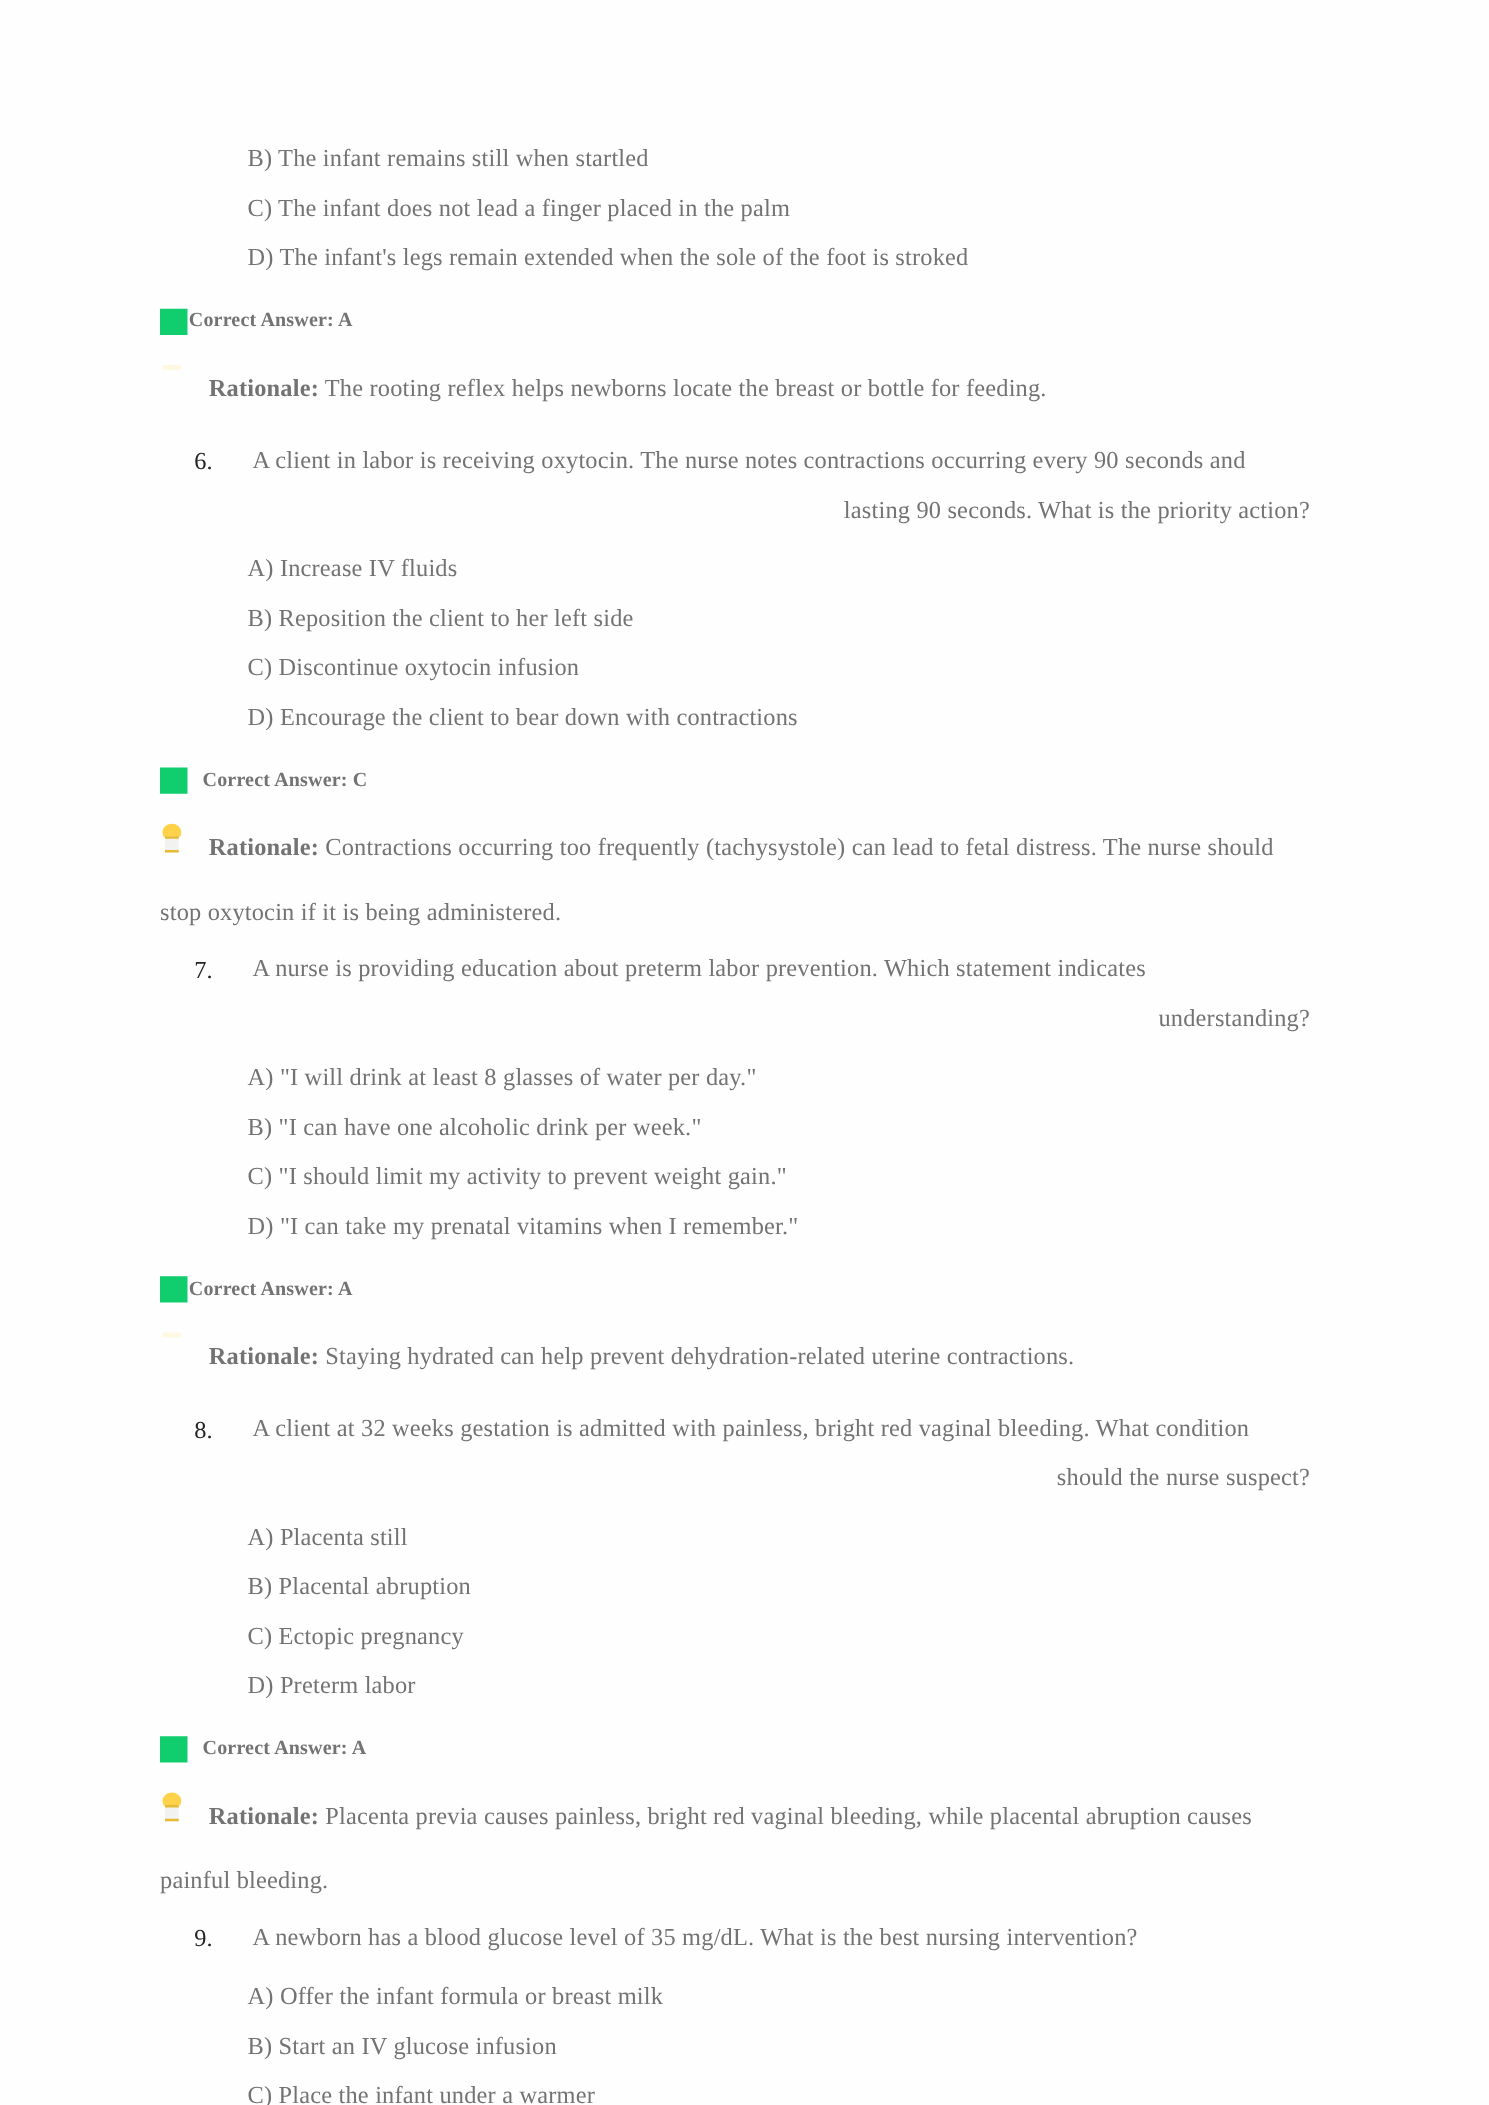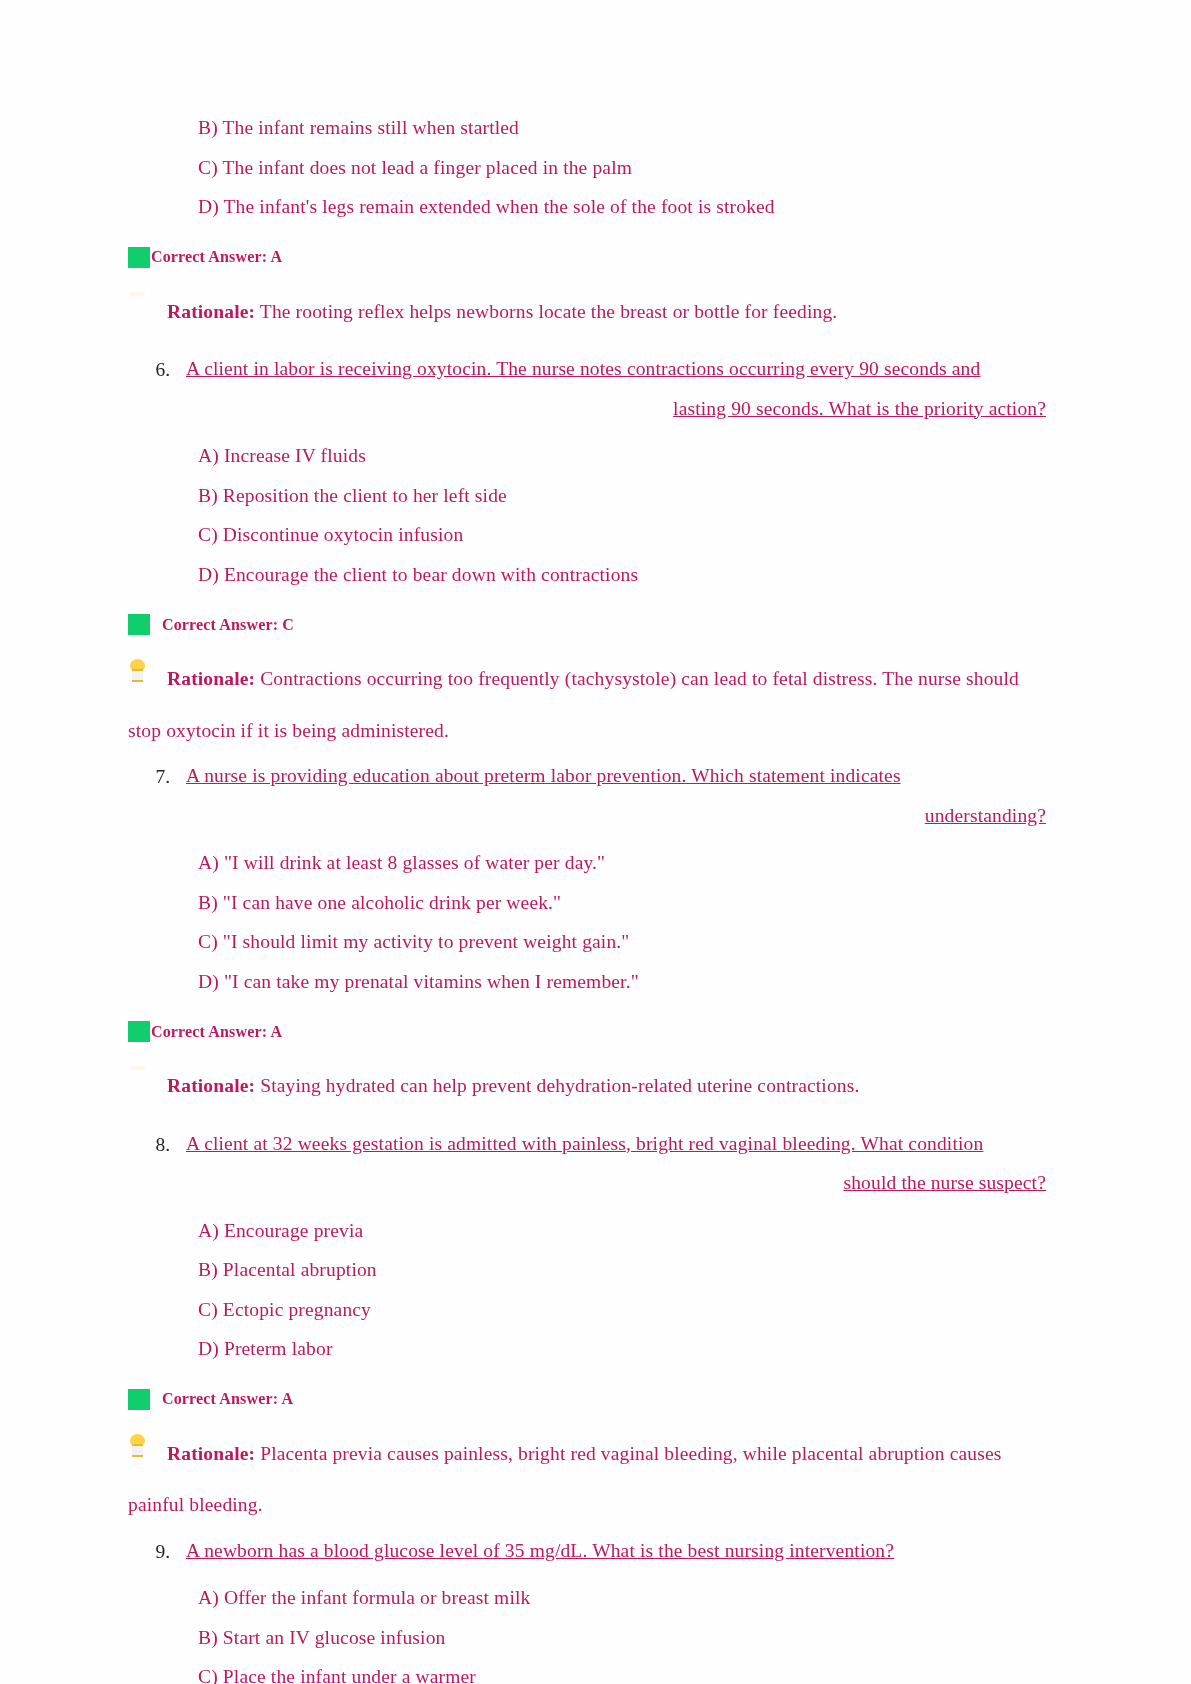--- a/index.html
+++ b/index.html
@@ -31,21 +31,21 @@
   }
 
   
   .opt,
   .qtext,
   .rationale,
   .answer-line,
   .cont-line {
     font-size: 19.5px;
     line-height: 1.0;
-    color: #be185d;
+    color: #737373;
     letter-spacing: 0.15px;
   }
 
   
   .opt {
     margin: 0 0 20px 70px;
     white-space: nowrap;
   }
 
   
@@ -59,23 +59,22 @@
     flex: 0 0 42px;
     text-align: right;
     padding-right: 16px;
     font-size: 19.5px;
     color: #242424;
   }
   .q-body {
     flex: 1 1 auto;
   }
   .qtext {
-    margin: 0 0 20px 0;
+    margin: 0 0 20px 16px;
     max-width: 860px;
-    text-decoration: underline;
   }
   .qtext .l2 {
     display: block;
     margin-top: 20px;
     text-align: right;
   }
 
   
   .answer-row {
     display: flex;
@@ -236,21 +235,21 @@
 
     <div class="q-block">
       <div class="q-num">8.</div>
       <div class="q-body">
         <p class="qtext">
           <span>A client at 32 weeks gestation is admitted with painless, bright red vaginal bleeding. What condition</span>
           <span class="l2">should the nurse suspect?</span>
         </p>
       </div>
     </div>
-    <div class="opt">A) Encourage previa</div>
+    <div class="opt">A) Placenta still</div>
     <div class="opt">B) Placental abruption</div>
     <div class="opt">C) Ectopic pregnancy</div>
     <div class="opt">D) Preterm labor</div>
 
     <div class="answer-row loose">
       <span class="green-chip"></span>
       <span class="answer-line">Correct Answer: A</span>
     </div>
 
     <div class="rationale-row">

